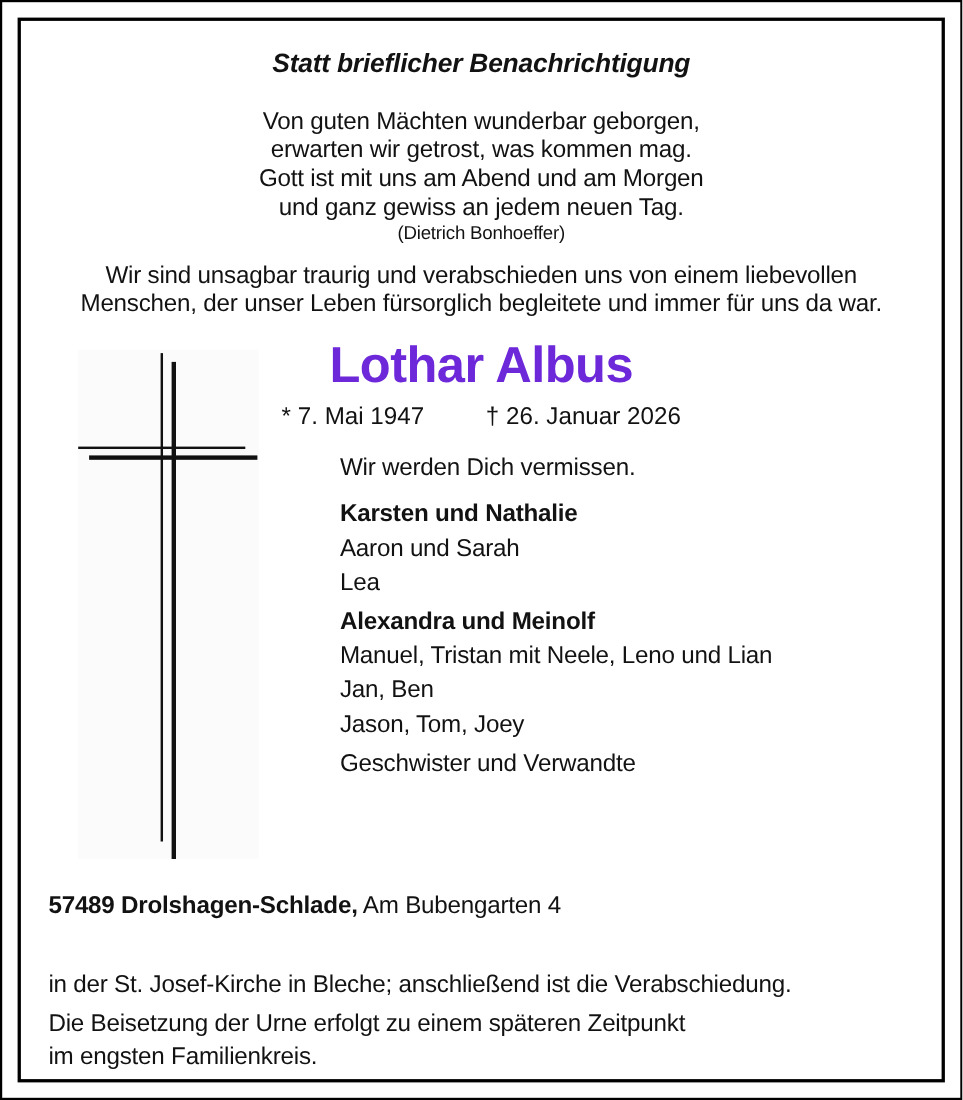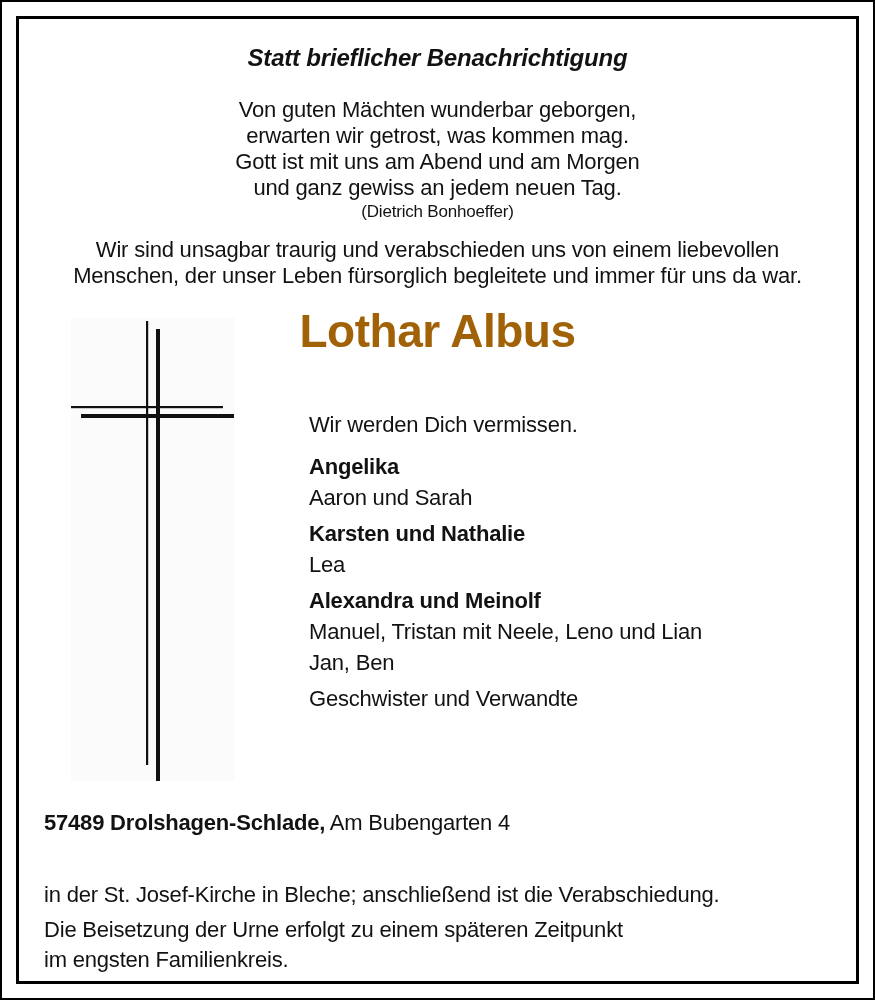--- a/index.html
+++ b/index.html
@@ -62,21 +62,21 @@
     height: 463px;
     background: #fbfbfb;
   }
   .name-wrap {
     top: 286px;
     text-align: center;
     font-weight: bold;
     font-size: 46px;
     line-height: 52px;
     letter-spacing: -0.5px;
-    color: #a16207;
+    color: #6d28d9;
   }
   .dates-wrap {
     top: 346px;
     text-align: center;
     font-size: 22px;
     line-height: 26px;
   }
   .dates-wrap .date-sep { display: inline-block; width: 56px; }
   .family-wrap {
     position: absolute;
@@ -131,31 +131,34 @@
       <svg width="164" height="463" viewBox="0 0 164 463" xmlns="http://www.w3.org/2000/svg">
         <rect x="75" y="3" width="2.2" height="444" fill="#111111"></rect>
         <rect x="85" y="11" width="4" height="452" fill="#111111"></rect>
         <rect x="0" y="88" width="152" height="2.2" fill="#111111"></rect>
         <rect x="10" y="96" width="153" height="4" fill="#111111"></rect>
       </svg>
     </div>
 
     <div class="abs name-wrap">Lothar Albus</div>
 
+    <div class="abs dates-wrap">
+      <span>* 7. Mai 1947</span><span class="date-sep"></span><span>† 26. Januar 2026</span>
+    </div>
 
     <div class="family-wrap">
       <div class="farewell">Wir werden Dich vermissen.</div>
       <div>
-        <div class="mourner bold">Angelika</div>
+        <div class="mourner bold grp">Karsten und Nathalie</div>
         <div class="mourner">Aaron und Sarah</div>
-        <div class="mourner bold grp">Karsten und Nathalie</div>
         <div class="mourner">Lea</div>
         <div class="mourner bold grp">Alexandra und Meinolf</div>
         <div class="mourner">Manuel, Tristan mit Neele, Leno und Lian</div>
         <div class="mourner">Jan, Ben</div>
+        <div class="mourner">Jason, Tom, Joey</div>
         <div class="mourner grp">Geschwister und Verwandte</div>
       </div>
     </div>
 
     <div class="footer-wrap">
       <p><span class="addr-bold">57489 Drolshagen-Schlade,</span><span> Am Bubengarten 4</span></p>
       <p class="p-service">
         <br>
         <span>in der St. Josef-Kirche in Bleche; anschließend ist die Verabschiedung.</span>
       </p>

